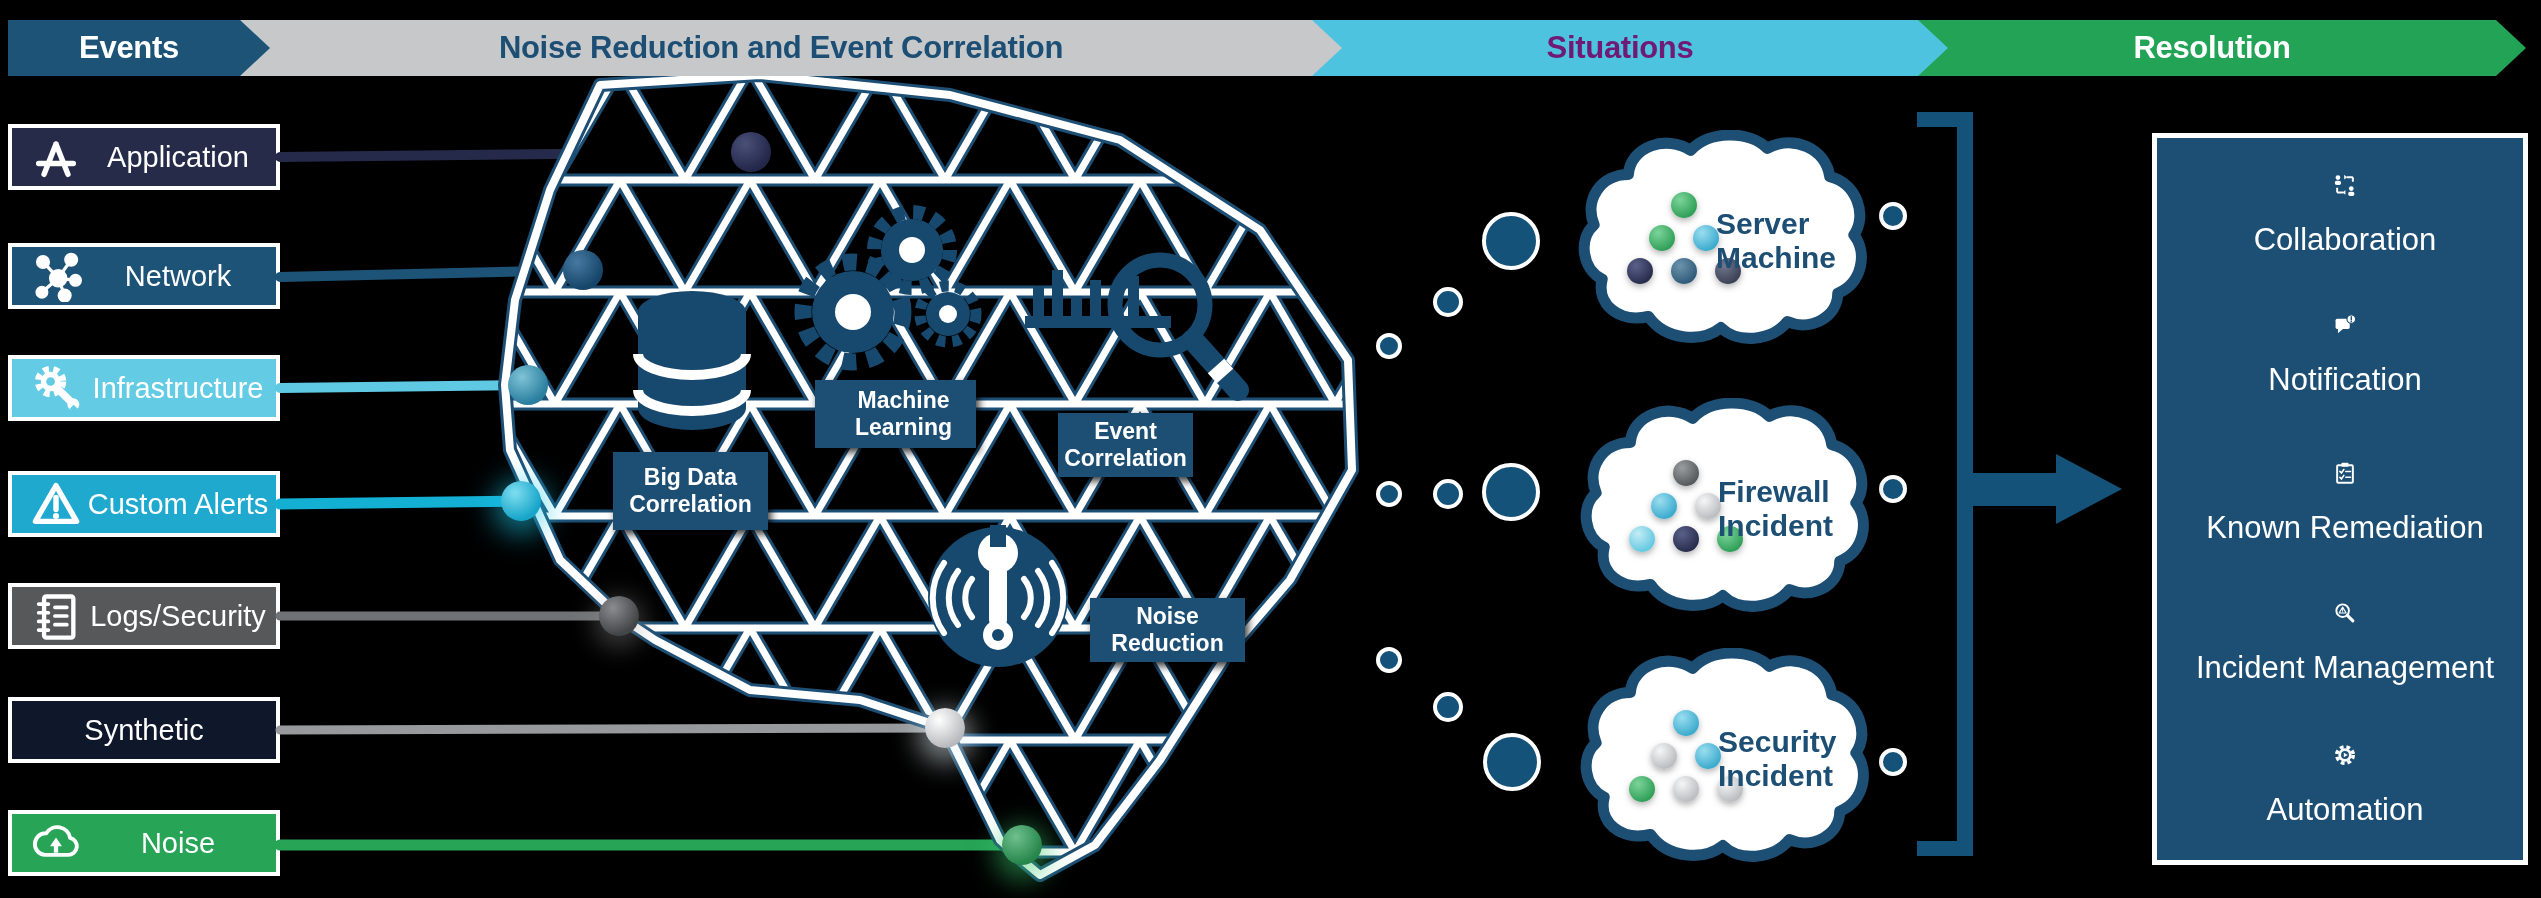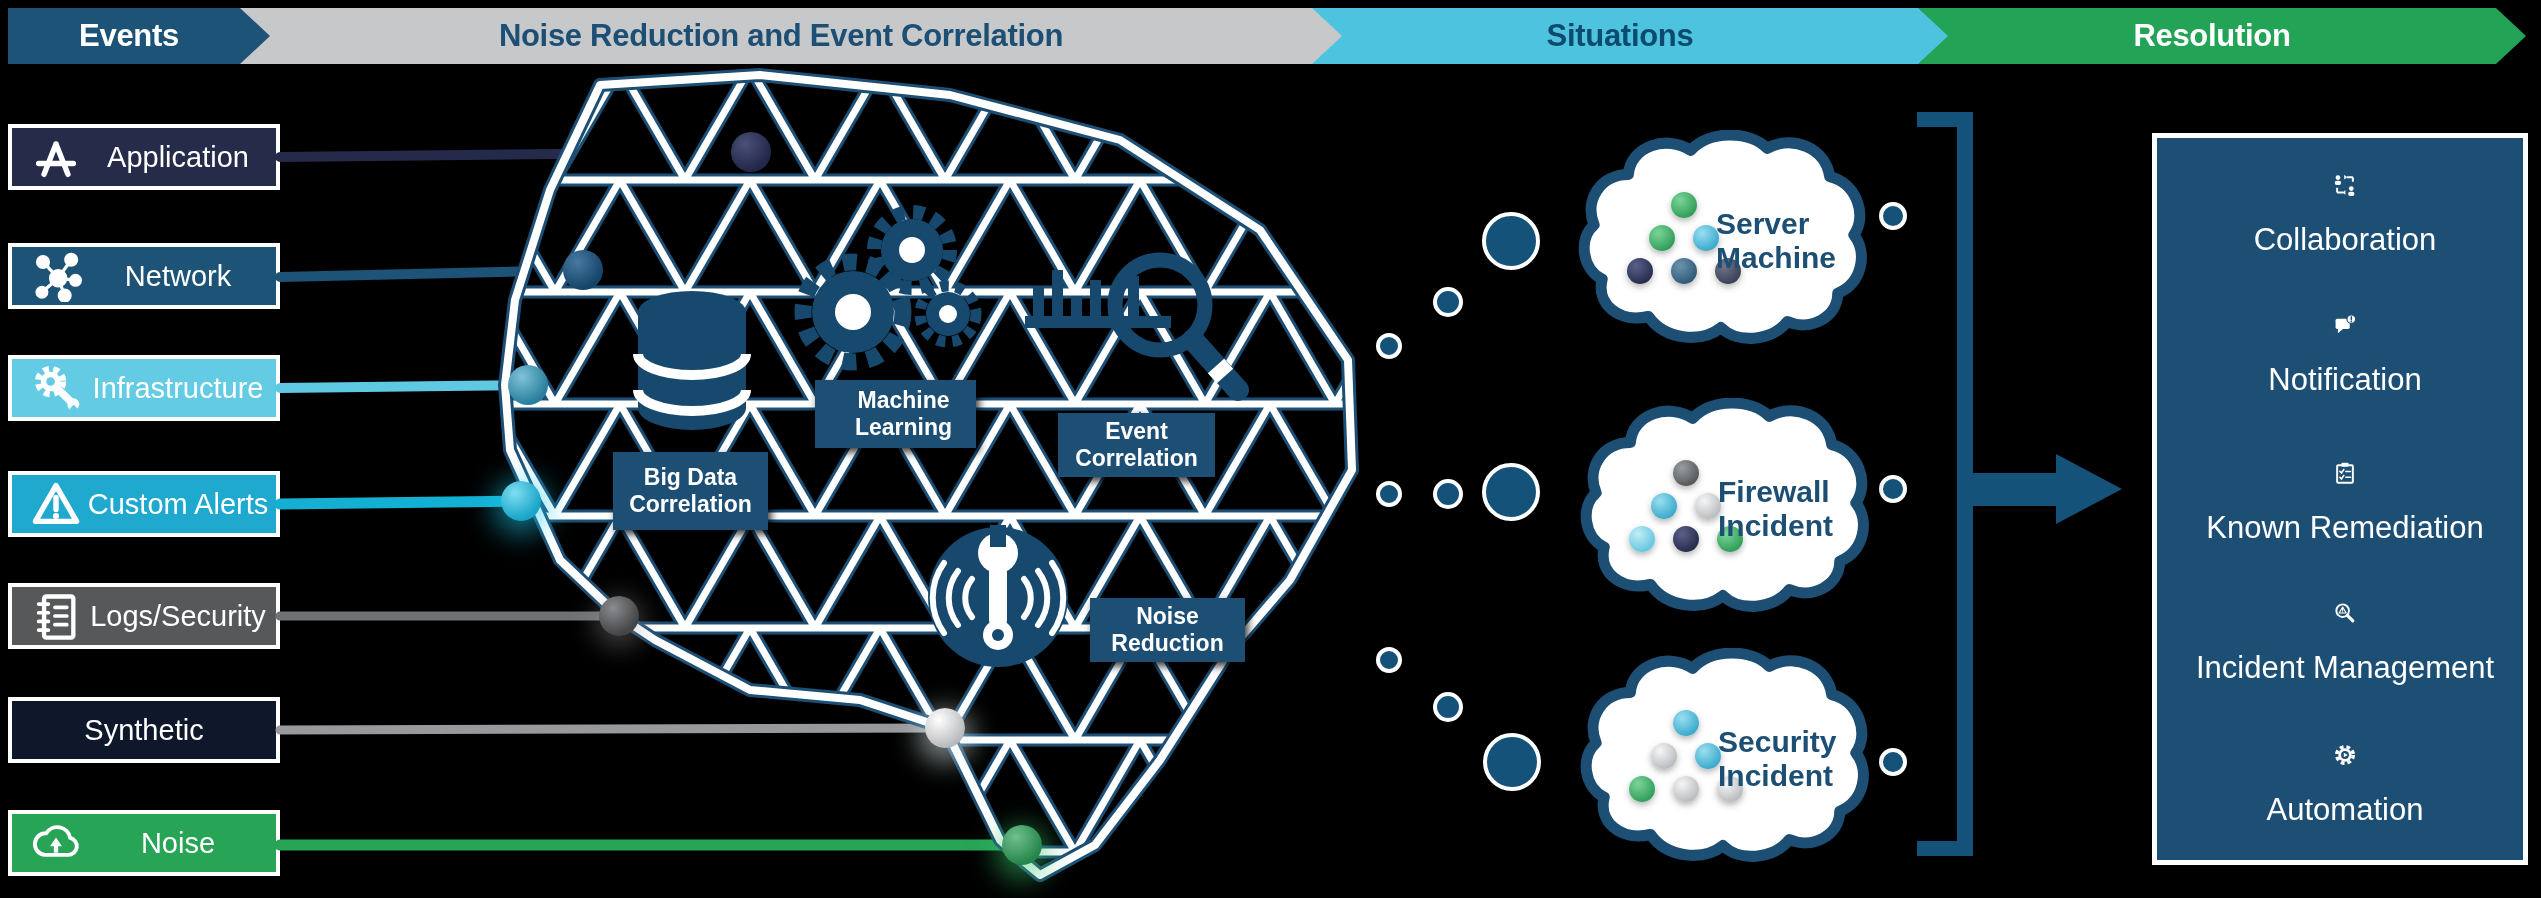--- a/index.html
+++ b/index.html
@@ -1,27 +1,27 @@
 <!DOCTYPE html>
 <html><head>
 <meta charset="utf-8">
 <style>
   html,body{margin:0;padding:0;background:#000;}
   body{font-family:"Liberation Sans", sans-serif;}
   .canvas{position:relative;width:2541px;height:898px;background:#000;overflow:hidden;}
 
   
-  .stage{position:absolute;top:8px;height:56px;display:flex;align-items:center;justify-content:center;
+  .stage{position:absolute;top:20px;height:56px;display:flex;align-items:center;justify-content:center;
          font-weight:bold;font-size:31px;letter-spacing:-.3px;}
   .stage .txt{transform:translateX(-10px);}
   .stage-events{left:8px;width:262px;background:#1d5377;color:#fff;z-index:4;
       clip-path:polygon(0 0,calc(100% - 30px) 0,100% 50%,calc(100% - 30px) 100%,0 100%);}
   .stage-noise{left:240px;width:1102px;background:#c6c8ca;color:#1d4e74;z-index:3;
       clip-path:polygon(0 0,calc(100% - 30px) 0,100% 50%,calc(100% - 30px) 100%,0 100%);}
-  .stage-situations{left:1312px;width:636px;background:#4ec3e0;color:#0c4a6e;z-index:2;
+  .stage-situations{left:1312px;width:636px;background:#4ec3e0;color:#701a75;z-index:2;
       clip-path:polygon(0 0,calc(100% - 30px) 0,100% 50%,calc(100% - 30px) 100%,0 100%);}
   .stage-resolution{left:1918px;width:608px;background:#22a355;color:#fff;z-index:1;
       clip-path:polygon(0 0,calc(100% - 30px) 0,100% 50%,calc(100% - 30px) 100%,0 100%);}
 
   
   .src{position:absolute;left:8px;width:272px;height:66px;border:4px solid #fff;box-sizing:border-box;
        display:flex;align-items:center;color:#fff;font-size:29px;box-shadow:2px 3px 6px rgba(0,0,0,.8);}
   .src .ic{position:absolute;left:18px;width:52px;height:52px;}
   .src .lbl{flex:1;text-align:center;padding-left:68px;}
   .src.no-icon .lbl{padding-left:0;}
@@ -45,21 +45,21 @@
   .l-cloud{stroke:#27a456;stroke-width:11;}
 
   
   .brain{position:absolute;left:490px;top:68px;z-index:2;}
 
   .plate{position:absolute;z-index:5;background:#1d4e74;color:#fff;font-weight:bold;font-size:23px;
          line-height:27px;text-align:center;display:flex;align-items:center;justify-content:center;
          box-shadow:3px 4px 8px rgba(0,0,0,.8);}
   .plate-bigdata{left:613px;top:452px;width:155px;height:78px;}
   .plate-ml{left:815px;top:380px;width:145px;height:68px;padding-left:16px;}
-  .plate-ec{left:1058px;top:413px;width:157px;height:64px;}
+  .plate-ec{left:1058px;top:413px;width:135px;height:64px;}
   .plate-nr{left:1090px;top:598px;width:155px;height:64px;}
 
   
   .ball{position:absolute;width:40px;height:40px;border-radius:50%;z-index:6;}
   .b-app{left:731px;top:132px;background:radial-gradient(circle at 35% 30%,#4a5078,#23284a 70%);}
   .b-net{left:563px;top:250px;background:radial-gradient(circle at 35% 30%,#4779a0,#16456a 70%);}
   .b-infra{left:508px;top:365px;background:radial-gradient(circle at 35% 30%,#7fc3d8,#2b7f9e 70%);}
   .b-custom{left:501px;top:481px;background:radial-gradient(circle at 35% 30%,#7fdef0,#17a5c9 70%);
             box-shadow:0 6px 28px 8px rgba(30,200,235,.55);}
   .b-logs{left:599px;top:596px;background:radial-gradient(circle at 35% 30%,#8a8c8f,#444547 70%);

